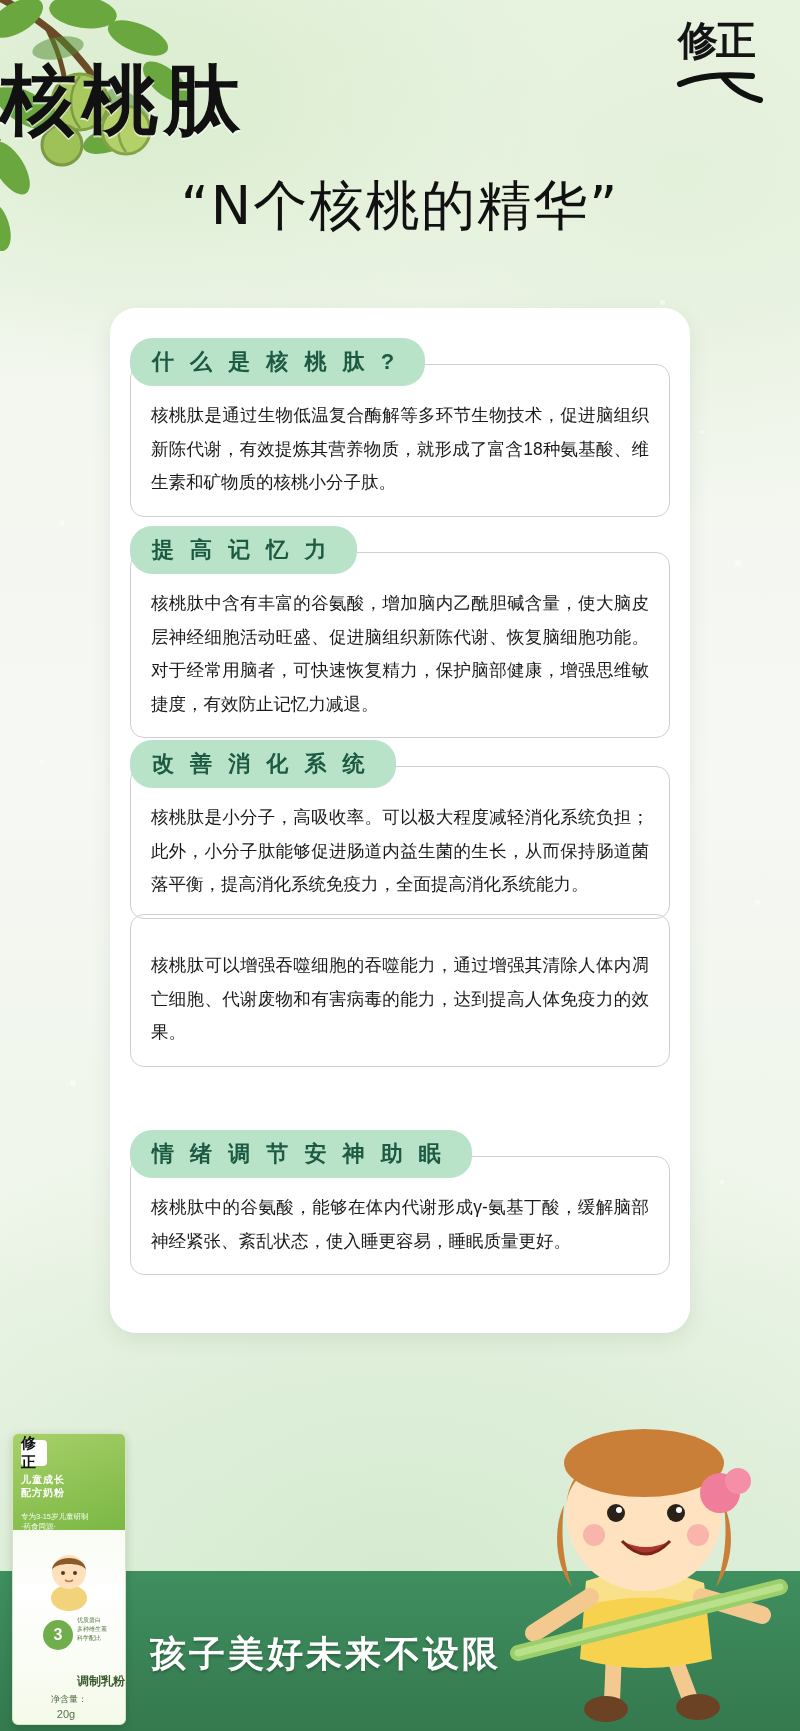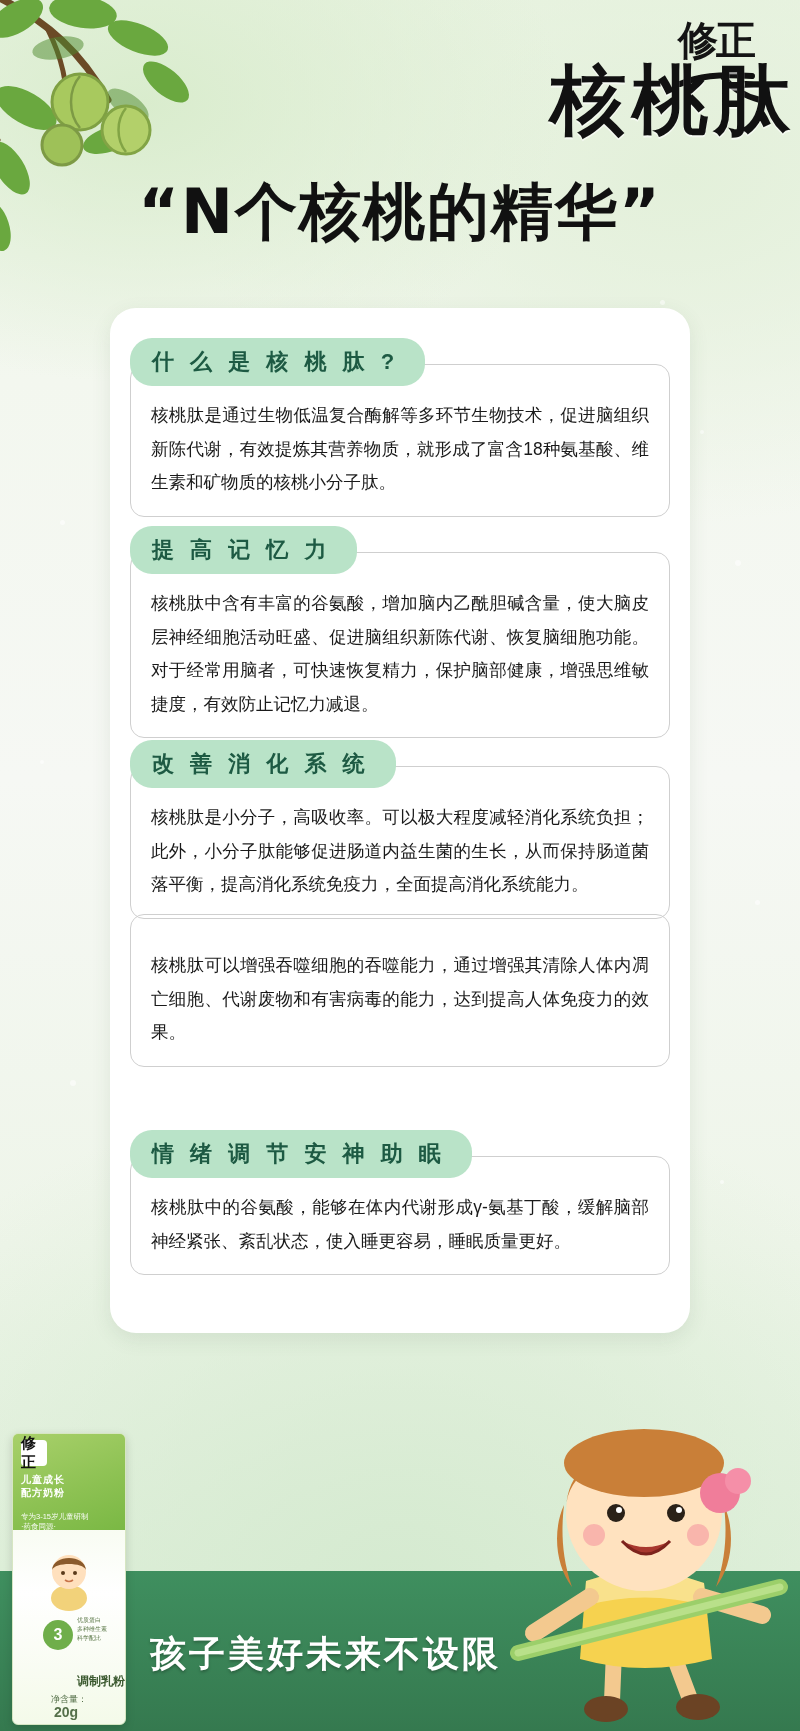--- a/index.html
+++ b/index.html
@@ -32,30 +32,29 @@
     display:flex;align-items:center;justify-content:center;
   }
   .logo-glyph{
     font-family:"DejaVu Serif","Liberation Serif",serif;
     font-size:46px;color:#141414;font-weight:700;line-height:1;
     letter-spacing:-2px;
   }
 
   
   .headline{
-    position:absolute;left:0;top:50px;width:760px;text-align:right;
+    position:absolute;left:0;top:50px;width:760px;text-align:left;
     font-family:"DejaVu Sans","Liberation Sans",sans-serif;
     font-weight:700;font-size:76px;color:#111;letter-spacing:6px;
     text-shadow:0 2px 0 rgba(255,255,255,.6);
-    margin-left:36px;
   }
   .subhead{
     position:absolute;left:0;top:170px;width:800px;text-align:center;
     font-family:"DejaVu Sans","Liberation Sans",sans-serif;
-    font-weight:700;font-size:62px;color:#111;letter-spacing:2px;
+    font-weight:400;font-size:54px;color:#111;letter-spacing:2px;
     white-space:nowrap;
   }
 
   
   .card{
     position:absolute;left:110px;top:308px;width:580px;height:1025px;
     background:#ffffff;border-radius:26px;
     box-shadow:0 6px 20px rgba(60,90,60,.10);
   }
 
@@ -126,21 +125,21 @@
   .sachet-foot1{
     position:absolute;left:0;bottom:34px;width:112px;text-align:right;
     color:#3c5a30;font-size:12px;font-weight:700;
   }
   .sachet-foot2{
     position:absolute;left:0;bottom:18px;width:112px;text-align:center;
     color:#55704a;font-size:9px;
   }
   .sachet-foot3{
     position:absolute;left:0;bottom:4px;width:106px;text-align:center;
-    color:#55704a;font-size:14px;font-weight:700;
+    color:#55704a;font-size:11px;font-weight:400;
   }
 
   
   .mascot{position:absolute;right:6px;bottom:0;width:300px;height:330px;}
 </style>
 </head>
 <body>
 
 <div class="poster">
 

